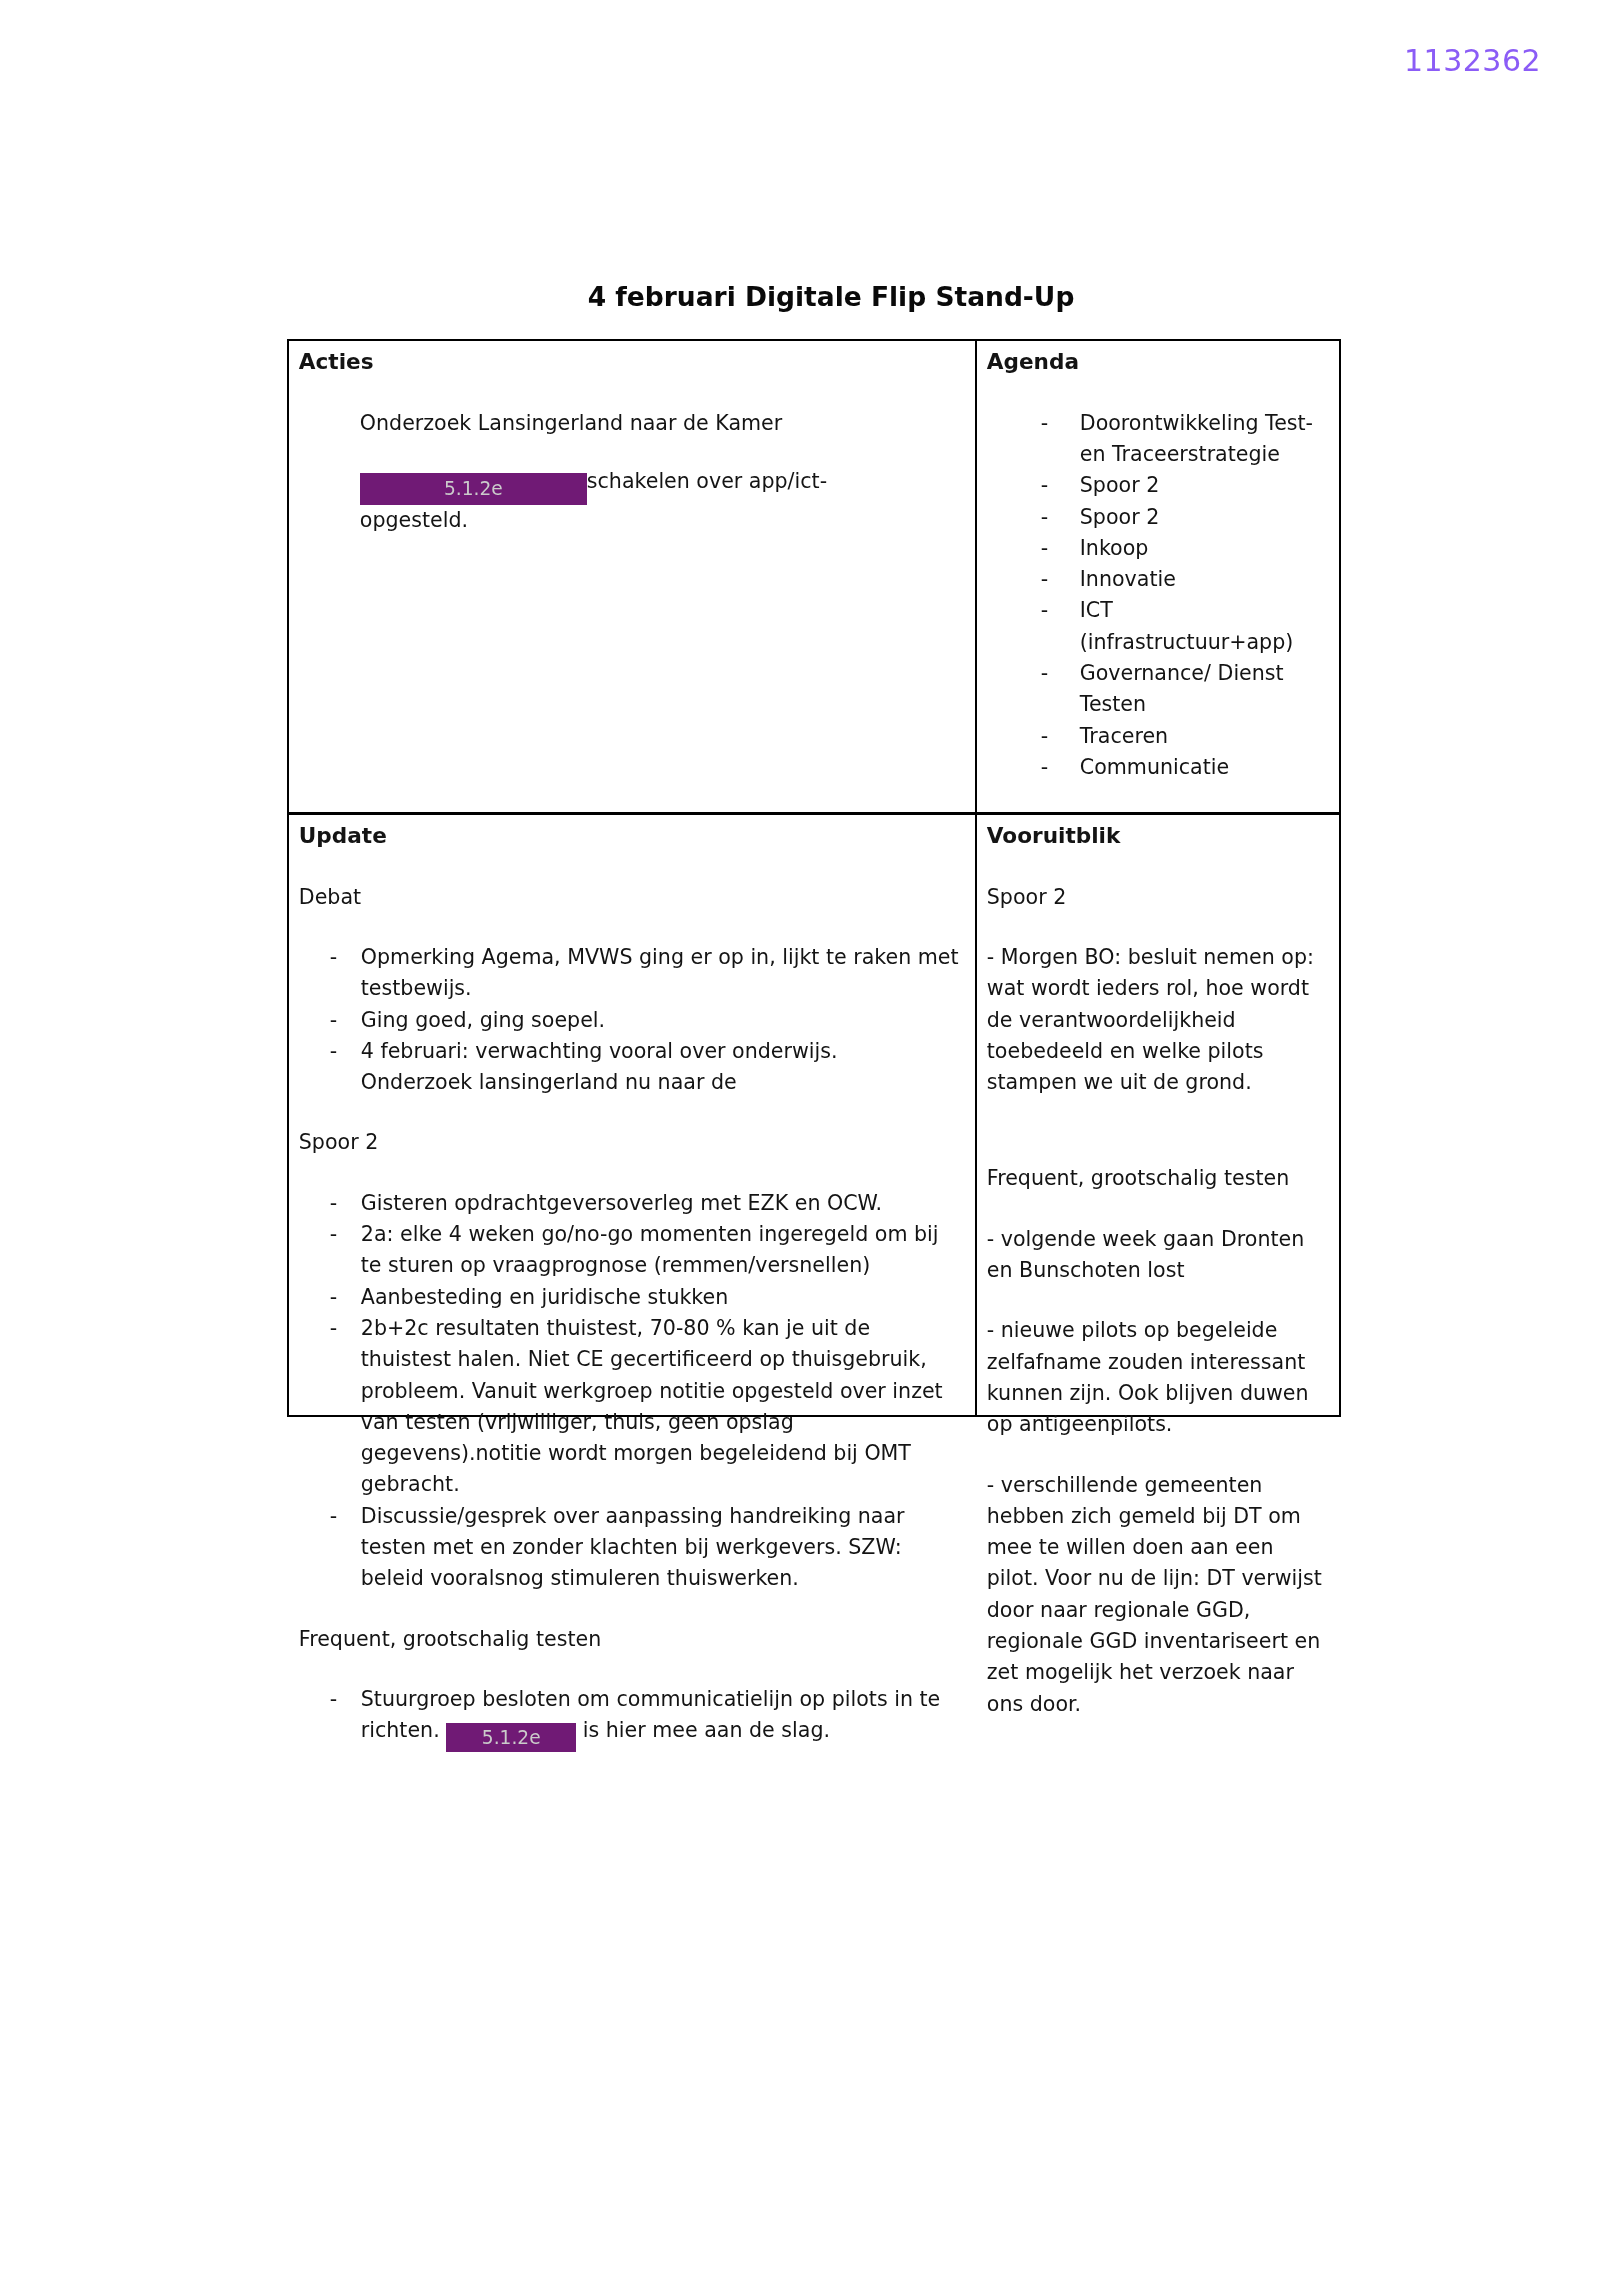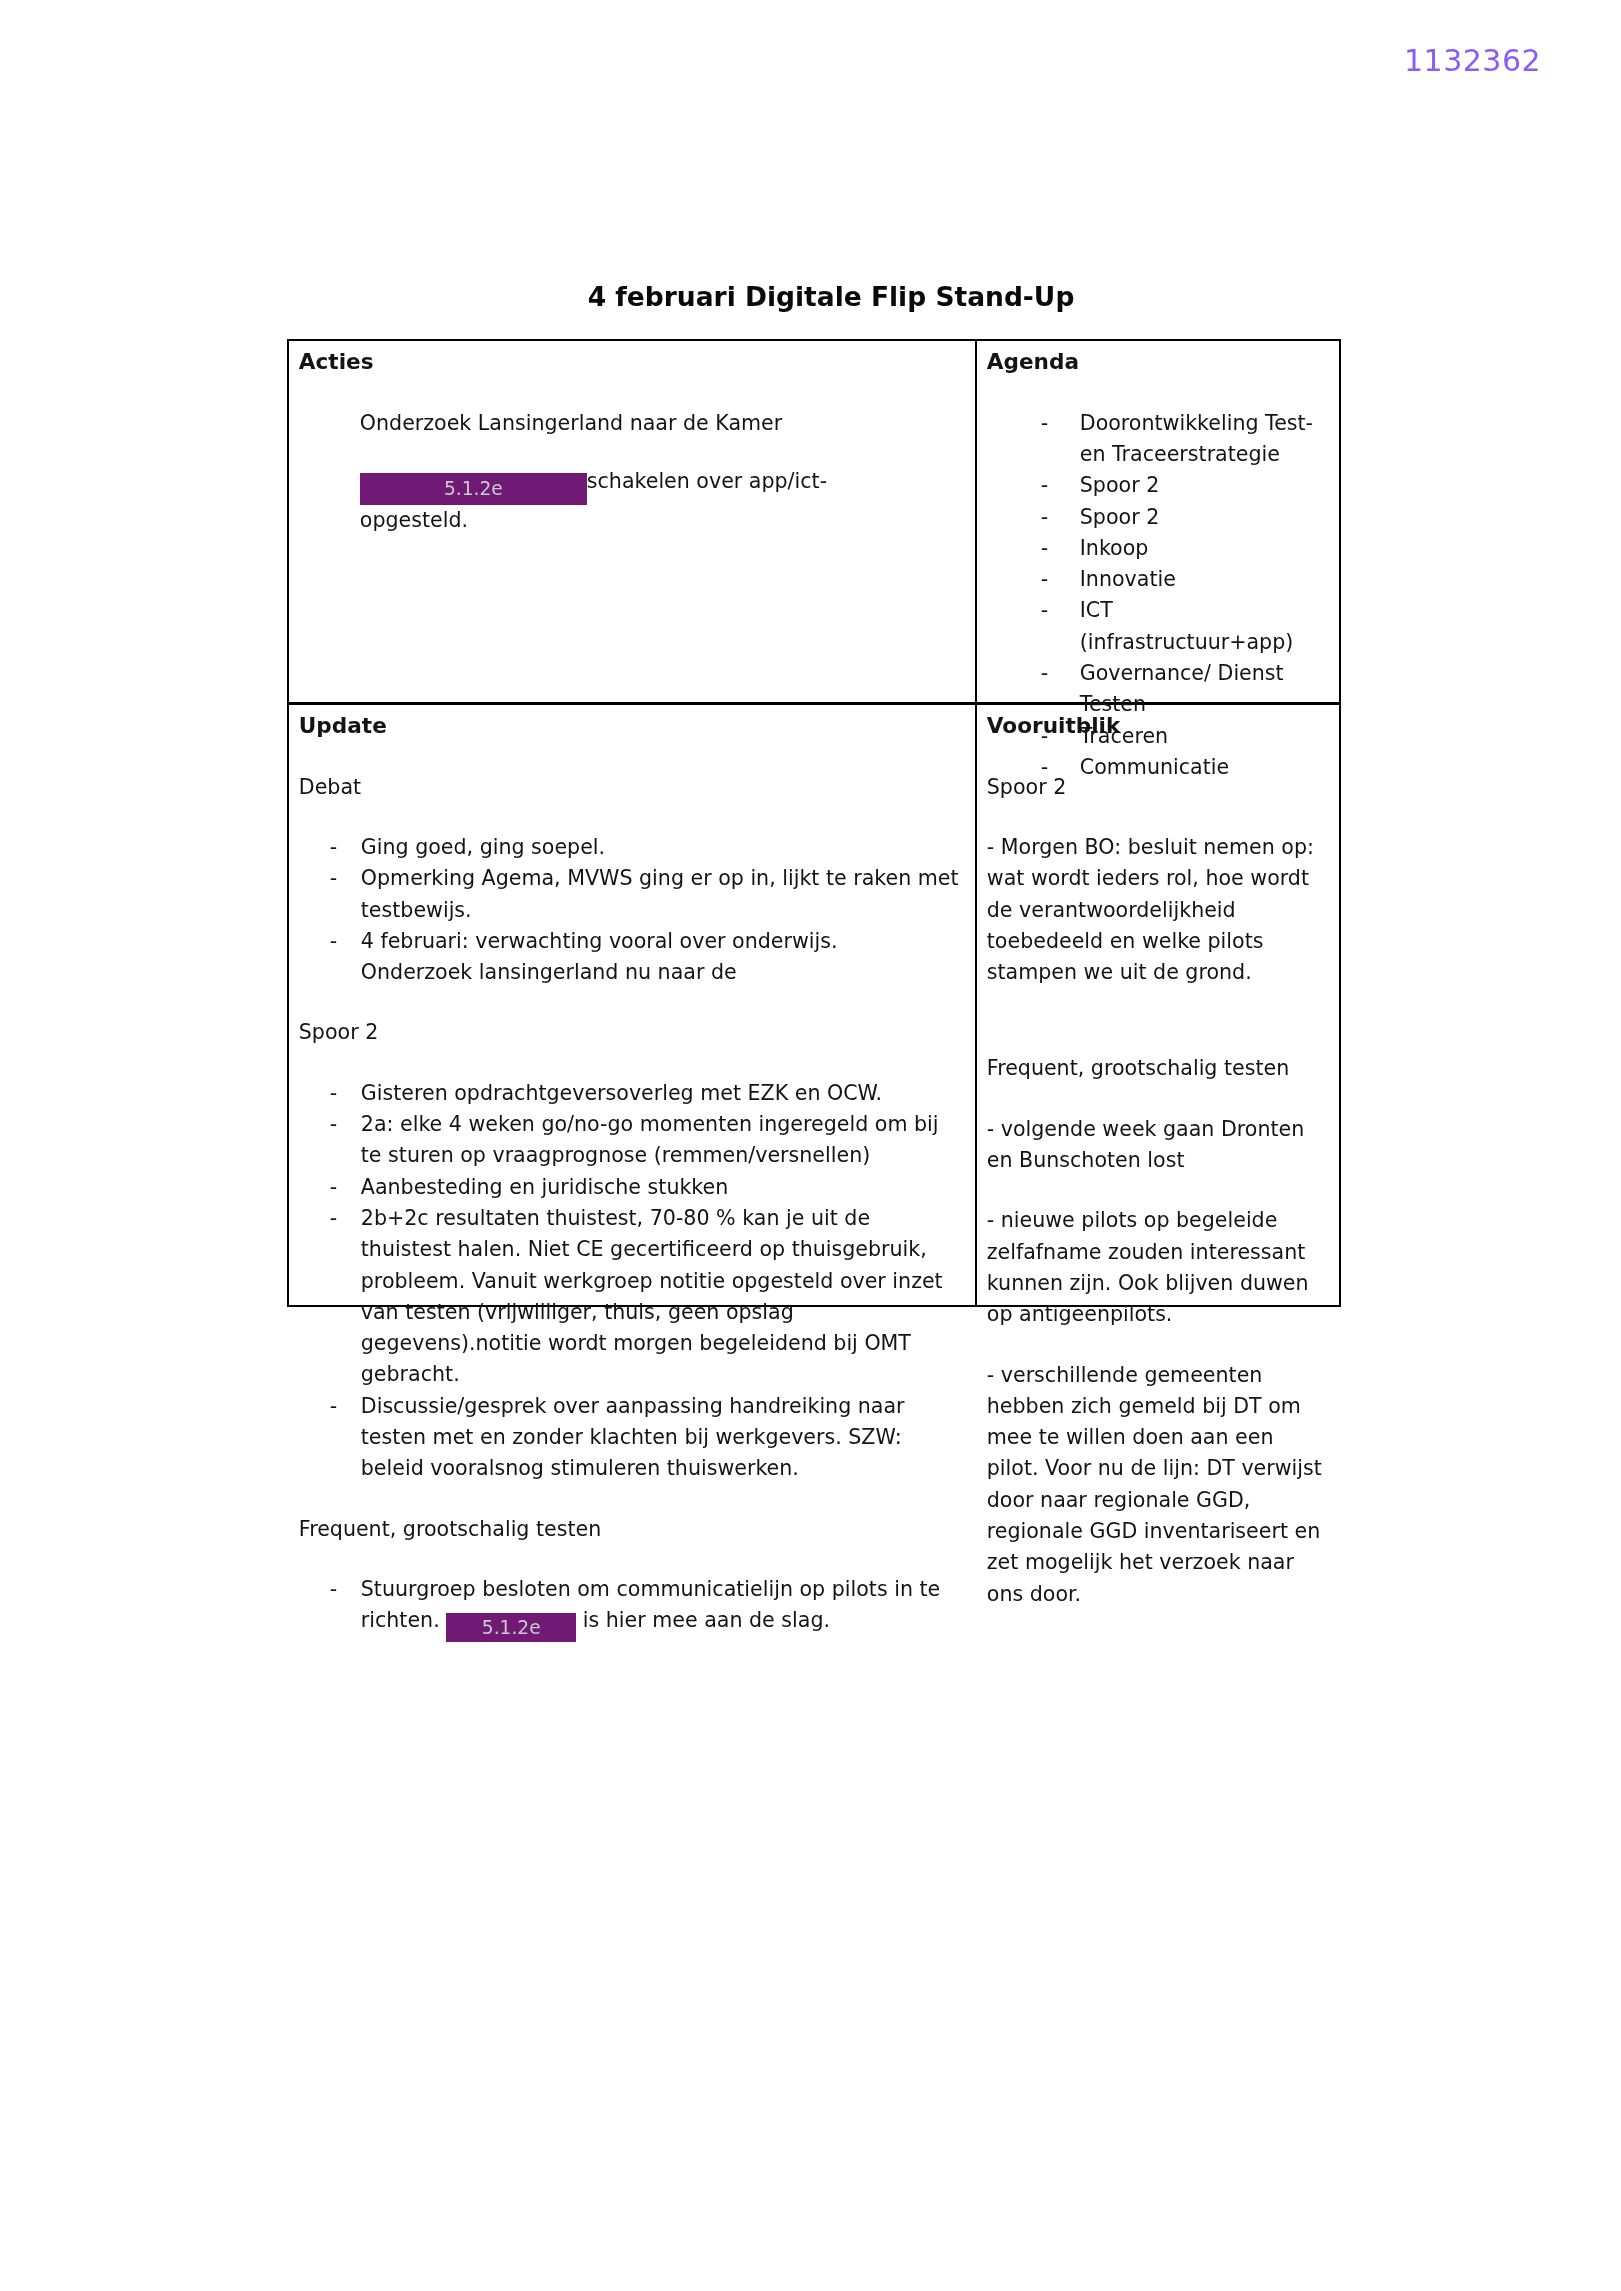--- a/index.html
+++ b/index.html
@@ -27,21 +27,21 @@
     box-sizing:border-box;
     background:#fff;
   }
   .cell {
     box-sizing:border-box;
     padding:4.9px 9.8px 9.8px 9.8px;
     font-size:20.6px;
     line-height:1.52;
   }
   .cell-acties, .cell-update { border-right:2.9px solid #000; }
-  .cell-acties, .cell-agenda { border-bottom:3.9px solid #000; height:364px; }
+  .cell-acties, .cell-agenda { border-bottom:3.9px solid #000; height:474px; }
   .cell-update, .cell-vooruitblik { height:600px; }
   .sec-header { font-weight:bold; font-size:21.6px; }
   .bind { white-space:pre-line; }
 
   
   .redaction {
     display:inline-block;
     background:#701a75;
     color:#cbcbcb;
     font-size:18.6px;
@@ -104,22 +104,22 @@
       <li><span class="bind">Traceren</span></li>
       <li><span class="bind">Communicatie</span></li>
     </ul>
   </div>
 
   <div class="cell cell-update">
     <div class="sec-header">Update</div>
 
     <div class="subhead">Debat</div>
     <ul class="dash">
+      <li><span class="bind">Opmerking Agema, MVWS ging er op in, lijkt te raken met testbewijs.</span></li>
       <li><span class="bind">Ging goed, ging soepel.</span></li>
-      <li><span class="bind">Opmerking Agema, MVWS ging er op in, lijkt te raken met testbewijs.</span></li>
       <li><span class="bind">4 februari: verwachting vooral over onderwijs.
 Onderzoek lansingerland nu naar de</span></li>
     </ul>
 
     <div class="subhead">Spoor 2</div>
     <ul class="dash">
       <li><span class="bind">Gisteren opdrachtgeversoverleg met EZK en OCW.</span></li>
       <li><span class="bind">2a: elke 4 weken go/no-go momenten ingeregeld om bij te sturen op vraagprognose (remmen/versnellen)</span></li>
       <li><span class="bind">Aanbesteding en juridische stukken</span></li>
       <li><span class="bind">2b+2c resultaten thuistest, 70-80 % kan je uit de thuistest halen. Niet CE gecertificeerd op thuisgebruik, probleem. Vanuit werkgroep notitie opgesteld over inzet van testen (vrijwilliger, thuis, geen opslag gegevens).notitie wordt morgen begeleidend bij OMT gebracht.</span></li>

